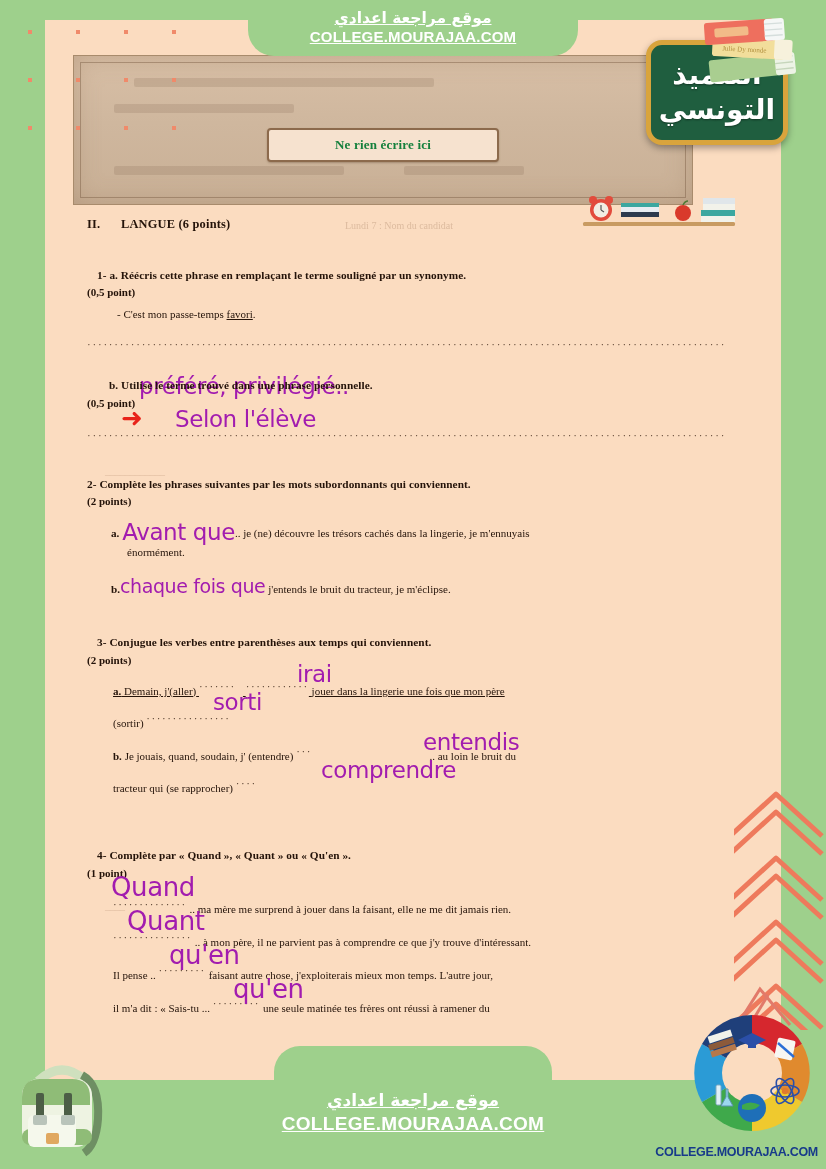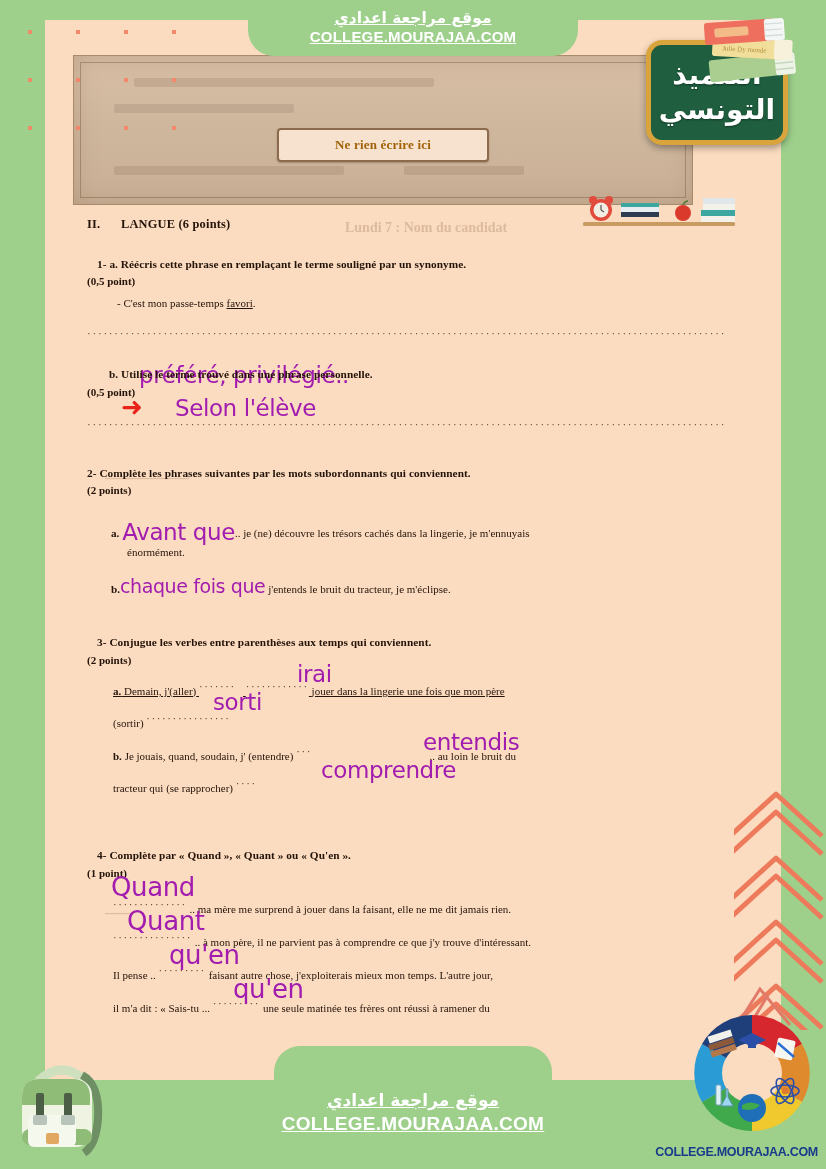--- a/index.html
+++ b/index.html
@@ -51,25 +51,25 @@
   }
   .scan-box::after{
     content:""; position:absolute; inset:6px; border:1px solid rgba(120,92,66,.45);
   }
   .ghost-line{
     position:absolute; height:9px; border-radius:2px;
     background:rgba(120,96,72,.18);
   }
   .no-write{
     position:absolute; left:50%; top:72px; transform:translateX(-50%);
-    width:212px; height:34px; background:#F6E2CF;
+    width:232px; height:34px; background:#F6E2CF;
     border:2px solid #8C6A4C; border-radius:4px;
     display:flex; align-items:center; justify-content:center;
     font-family:"Liberation Serif", serif; font-weight:700; font-size:13px;
-    color:#a16207; letter-spacing:.2px;
+    color:#15803d; letter-spacing:.2px;
     box-shadow:0 1px 2px rgba(90,62,40,.35);
   }
 
   
   .badge{
     position:absolute; right:38px; top:40px; width:142px; height:105px;
     background:#1F5E3F; border:5px solid #D9A43C; border-radius:16px;
     display:flex; flex-direction:column; align-items:center; justify-content:center;
     z-index:8; box-shadow:0 3px 7px rgba(0,0,0,.35);
     direction:rtl;
@@ -84,21 +84,21 @@
   .books-stack{ position:absolute; right:18px; top:12px; width:112px; height:84px; z-index:9; }
 
   
   .shelf{ position:absolute; right:42px; top:170px; width:160px; height:42px; z-index:5; }
 
   
   .doc{
     position:absolute; left:42px; top:196px; width:640px;
     color:#241309; font-size:11.2px; line-height:1.45;
   }
-  .sec-title{ font-weight:700; font-size:12.4px; letter-spacing:.2px; margin-bottom:22px; }
+  .sec-title{ font-weight:700; font-size:12.4px; letter-spacing:.2px; margin-bottom:33px; }
   .sec-title .rn{ display:inline-block; width:34px; }
 
   .q{ position:relative; margin-bottom:6px; }
   .q-head{ font-weight:700; font-size:11.3px; letter-spacing:.05px; }
   .pts{ font-weight:700; font-size:11px; text-align:left; display:block; margin-top:2px; padding-right:46px;}
   .indent{ padding-left:22px; }
   .line-txt{ font-size:11px; }
 
   .dots{
     display:inline-block; overflow:hidden; white-space:nowrap;
@@ -123,21 +123,21 @@
   .arrow{ position:absolute; font-family:"DejaVu Sans",sans-serif; color:#E8231A;
           font-size:26px; font-weight:700; line-height:1; }
 
   
   .pagenum{
     position:absolute; left:0; right:0; top:1038px; text-align:center;
     font-weight:700; font-size:11px; color:#2a1a0e; z-index:4;
   }
 
   
-  .bleed{ position:absolute; color:rgba(150,110,80,.30); font-size:14px; z-index:0;font-weight:bold; }
+  .bleed{ position:absolute; color:rgba(150,110,80,.30); font-size:10px; z-index:0; }
 
   
   .chevrons{ position:absolute; right:0; top:790px; width:92px; height:240px; z-index:4; }
 
   
   .footer{
     position:absolute; left:0; bottom:0; width:826px; height:89px;
     background:#9ED08C; z-index:5;
   }
   .footer-tab{
@@ -247,21 +247,21 @@
         <div class="ovl ans ans-lg" style="left:88px;top:26px;">Selon l'élève</div>
       </div>
 
       <div class="q" style="margin-top:34px;position:relative;">
         <div class="q-head">
           <span>2-</span>
           <span>Complète les phrases suivantes par les mots subordonnants qui conviennent.</span>
         </div>
         <span class="pts">(2 points)</span>
 
-        <div style="margin-top:14px;padding-left:24px;height:22px;">
+        <div style="margin-top:3px;padding-left:24px;height:22px;">
           <span style="font-weight:700;">a.</span>
           <span class="ans ans-lg" style="position:relative;top:3px;">Avant que</span><span class="line-txt">.. je (ne) découvre les trésors cachés dans la lingerie, je m'ennuyais</span>
         </div>
         <div class="line-txt" style="padding-left:40px;margin-top:10px;">énormément.</div>
 
         <div style="margin-top:12px;padding-left:24px;">
           <span style="font-weight:700;">b.</span><span class="ans ans-md">chaque fois que</span>
           <span class="line-txt">j'entends le bruit du tracteur, je m'éclipse.</span>
         </div>
       </div>

